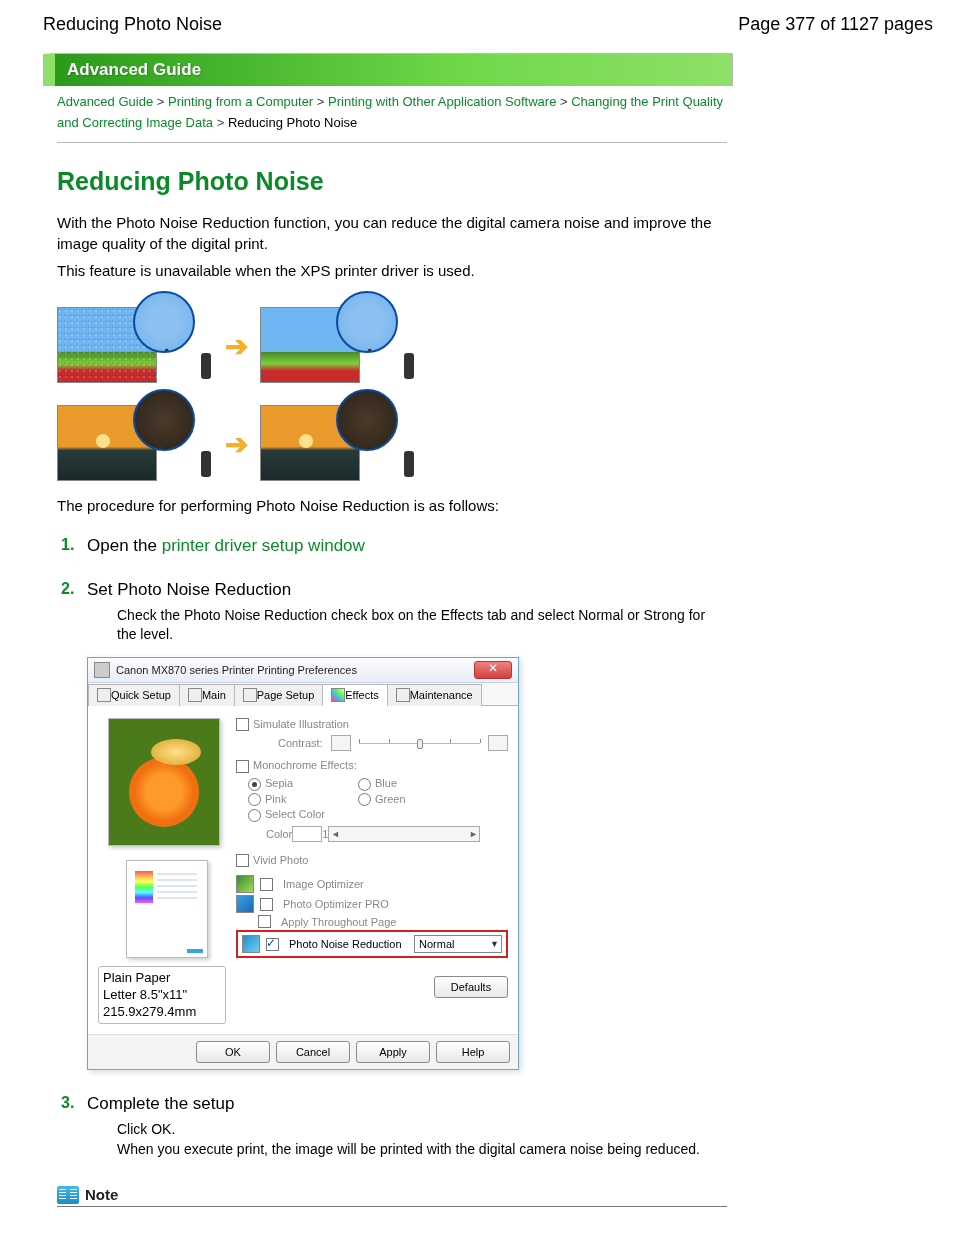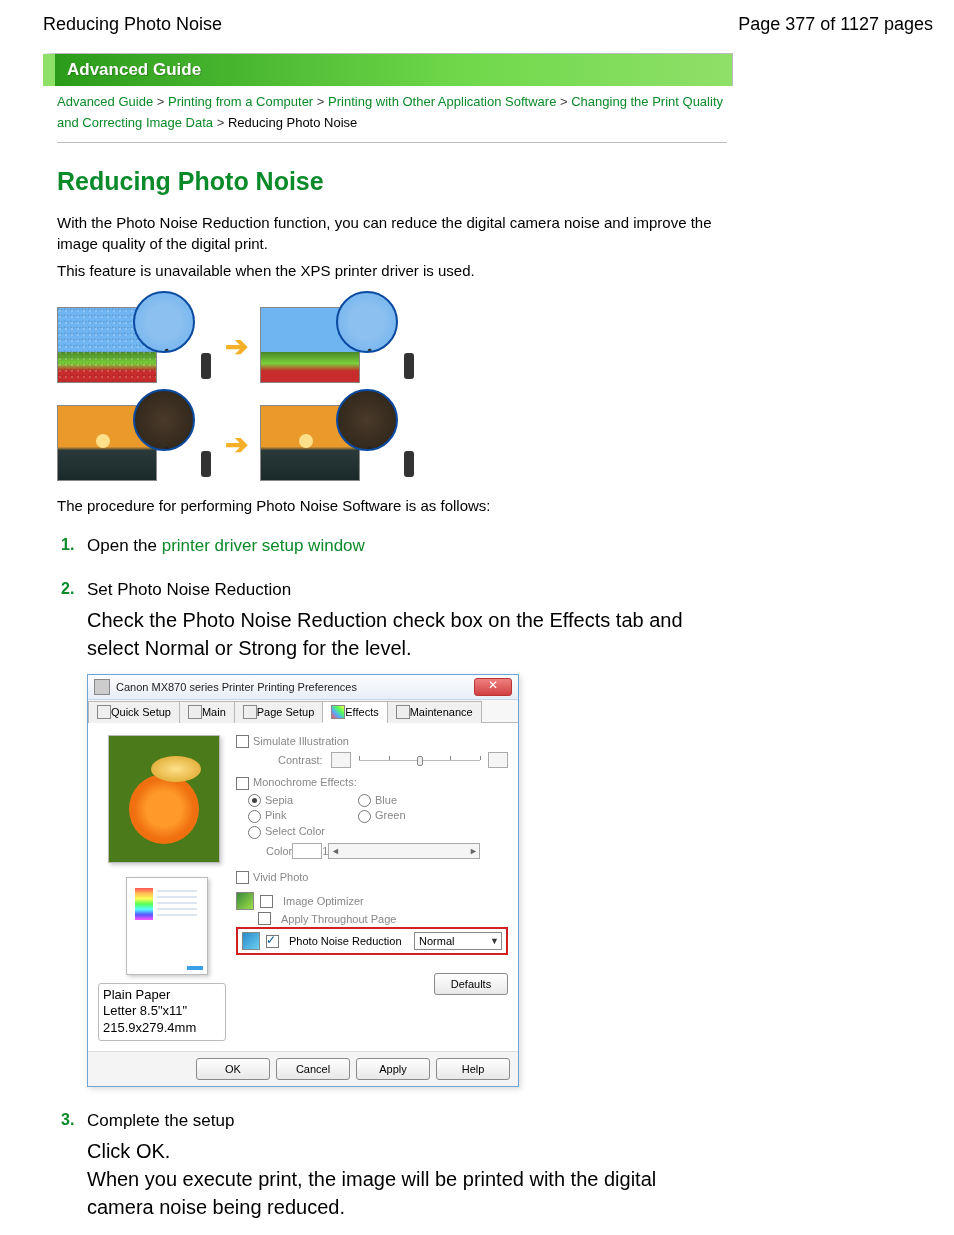--- a/index.html
+++ b/index.html
@@ -129,22 +129,23 @@
     color: #0b8a2a;
     font-weight: bold;
     font-size: 16px;
   }
   ol.steps > li .step-title {
     font-size: 17px;
     margin-bottom: 6px;
   }
   .green-link { color: #0b8a2a; }
   .step-body {
-    font-size: 20px;
+    font-size: 14px;
     line-height: 1.4;
+    margin-left: 30px;
   }
   .dialog {
     width: 430px;
     border: 1px solid #6da6d6;
     margin: 12px 0 0 0;
     font-size: 11px;
     background: #fff;
     box-shadow: 2px 2px 6px rgba(0,0,0,0.15);
   }
   .dialog-header {
@@ -398,21 +399,21 @@
         <div class="thumb sunset"></div>
         <div class="mag dark"></div>
         <div class="handle"></div>
         <div class="arrow">➔</div>
         <div class="thumb sunset"></div>
         <div class="mag dark"></div>
         <div class="handle"></div>
       </div>
     </div>
 
-    <p>The procedure for performing Photo Noise Software is as follows:</p>
+    <p>The procedure for performing Photo Noise Reduction is as follows:</p>
 
     <ol class="steps">
       <li>
         <span class="num">1.</span>
         <div class="step-title">
           <span>Open the </span><span class="green-link">printer driver setup window</span>
         </div>
       </li>
 
       <li>
@@ -509,20 +510,25 @@
 
                 <div class="field-row" style="margin-top:12px">
                   <span class="cbox"></span><span class="label-gray">Vivid Photo</span>
                 </div>
 
                 <div class="effect-section">
                   <div class="effect-row">
                     <span class="effect-icon" style="background:linear-gradient(135deg,#3a8a3a,#9fe04a)"></span>
                     <span class="cbox"></span>
                     <span class="label-gray">Image Optimizer</span>
+                  </div>
+                  <div class="effect-row">
+                    <span class="effect-icon" style="background:linear-gradient(135deg,#3aa0e8,#1a6ab0)"></span>
+                    <span class="cbox"></span>
+                    <span class="label-gray">Photo Optimizer PRO</span>
                   </div>
                   <div class="effect-row effect-indent">
                     <span class="cbox"></span>
                     <span class="label-gray">Apply Throughout Page</span>
                   </div>
                   <div class="highlight-row">
                     <span class="effect-icon" style="background:linear-gradient(135deg,#2a8acc,#6cd0f0)"></span>
                     <span class="cbox checked"></span>
                     <span>Photo Noise Reduction</span>
                     <div class="combo">

